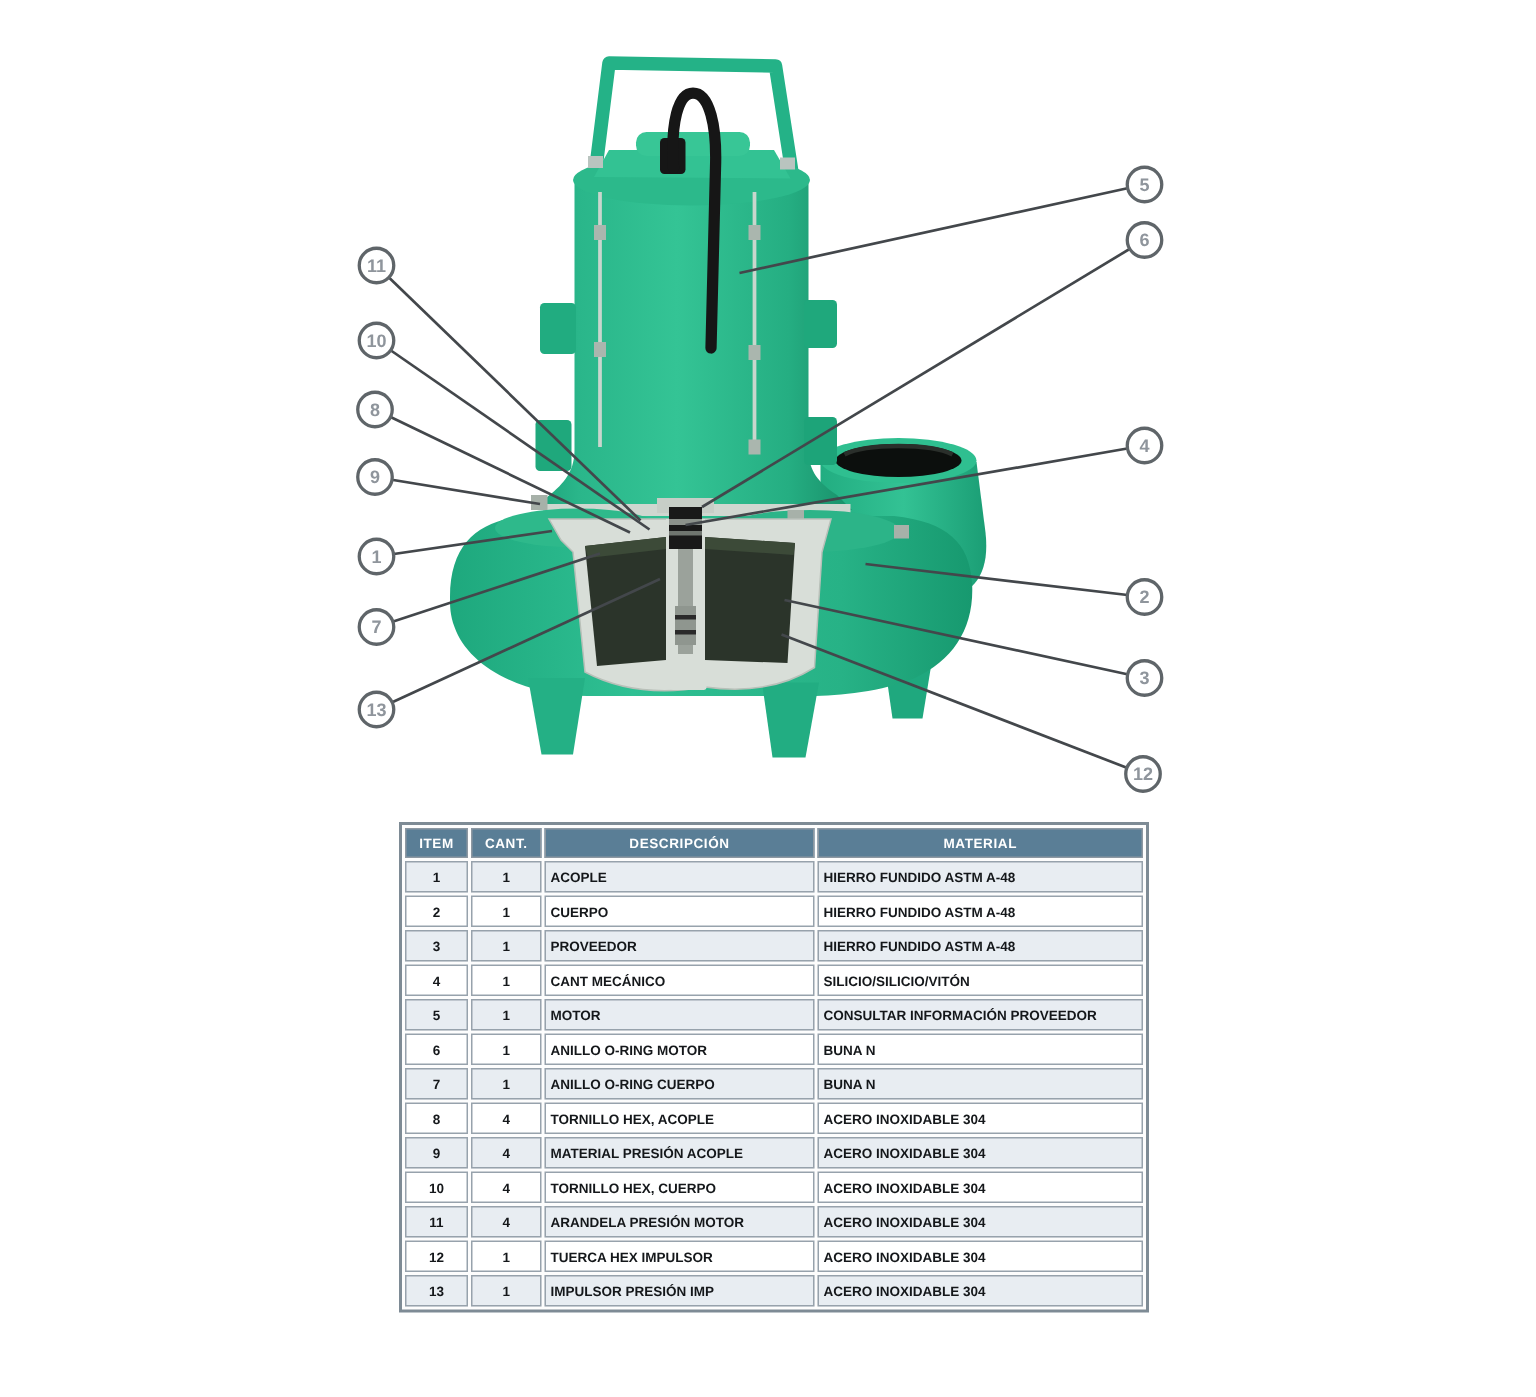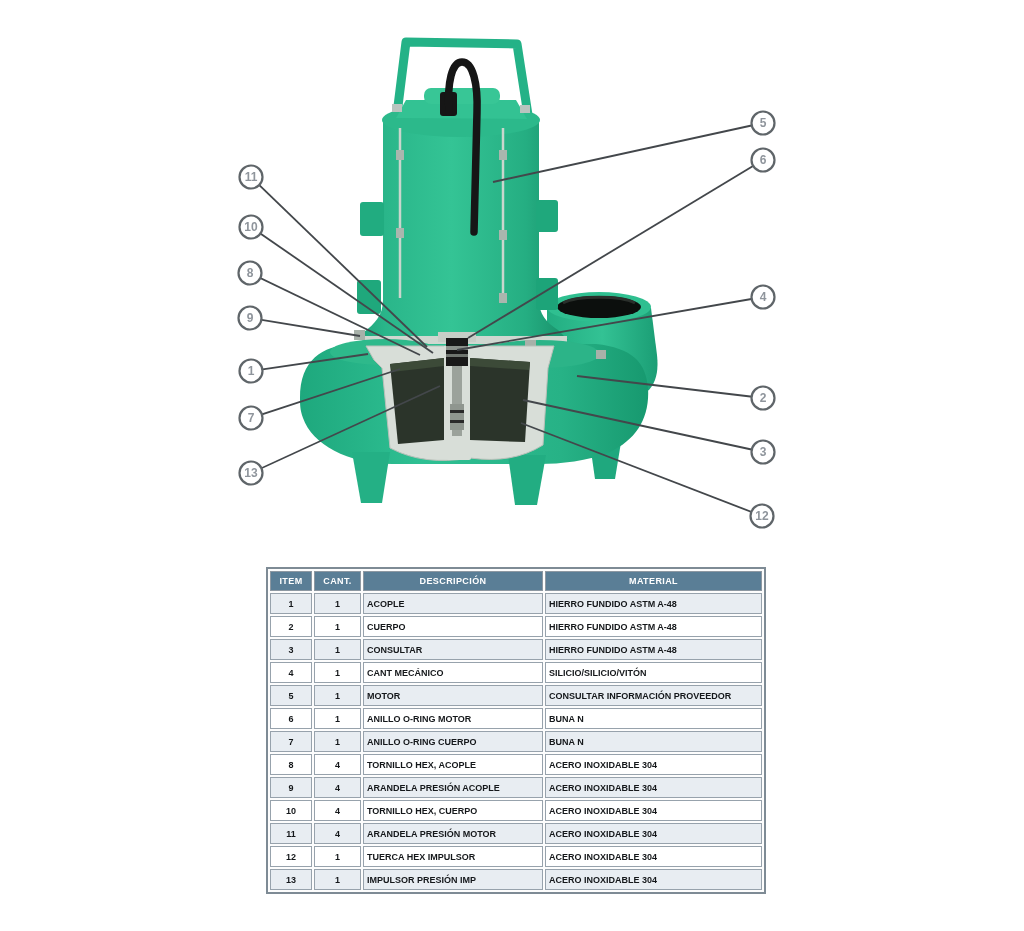--- a/index.html
+++ b/index.html
@@ -24,21 +24,21 @@
     position:relative;width:1024px;height:931px;background:#ffffff;overflow:hidden;
     font-family:"Liberation Sans",sans-serif;
   }
   .diagram-svg{position:absolute;left:0;top:0;}
   .leader{stroke:var(--leader-line);stroke-width:1.8;fill:none;}
   .balloon-circle{fill:#ffffff;stroke:var(--balloon-stroke);stroke-width:2.2;}
   .balloon-num{
     fill:var(--balloon-number);font-size:12px;font-weight:bold;
     text-anchor:middle;font-family:"Liberation Sans",sans-serif;
   }
-  .parts-table-wrap{position:absolute;left:266px;top:567px;width:494px;}
+  .parts-table-wrap{position:absolute;left:266px;top:548px;width:494px;}
   table.parts-table{
     border-collapse:separate;border-spacing:2px;
     border:2px solid #7e8b95;background:#fdfdfd;
     table-layout:fixed;width:494px;
   }
   table.parts-table th{
     background:var(--table-header-bg);color:var(--table-header-text);
     font-size:9px;font-weight:bold;letter-spacing:.4px;
     height:16px;padding:1px 2px;border:1px solid #8d98a2;text-align:center;
   }
@@ -265,21 +265,21 @@
           </tr>
           <tr>
             <td class="c-item">2</td>
             <td class="c-cant">1</td>
             <td class="c-desc">CUERPO</td>
             <td class="c-mat">HIERRO FUNDIDO ASTM A-48</td>
           </tr>
           <tr class="alt">
             <td class="c-item">3</td>
             <td class="c-cant">1</td>
-            <td class="c-desc">CONSULTAR</td>
+            <td class="c-desc">PROVEEDOR</td>
             <td class="c-mat">HIERRO FUNDIDO ASTM A-48</td>
           </tr>
           <tr>
             <td class="c-item">4</td>
             <td class="c-cant">1</td>
             <td class="c-desc">CANT MECÁNICO</td>
             <td class="c-mat">SILICIO/SILICIO/VITÓN</td>
           </tr>
           <tr class="alt">
             <td class="c-item">5</td>
@@ -301,21 +301,21 @@
           </tr>
           <tr>
             <td class="c-item">8</td>
             <td class="c-cant">4</td>
             <td class="c-desc">TORNILLO HEX, ACOPLE</td>
             <td class="c-mat">ACERO INOXIDABLE 304</td>
           </tr>
           <tr class="alt">
             <td class="c-item">9</td>
             <td class="c-cant">4</td>
-            <td class="c-desc">ARANDELA PRESIÓN ACOPLE</td>
+            <td class="c-desc">MATERIAL PRESIÓN ACOPLE</td>
             <td class="c-mat">ACERO INOXIDABLE 304</td>
           </tr>
           <tr>
             <td class="c-item">10</td>
             <td class="c-cant">4</td>
             <td class="c-desc">TORNILLO HEX, CUERPO</td>
             <td class="c-mat">ACERO INOXIDABLE 304</td>
           </tr>
           <tr class="alt">
             <td class="c-item">11</td>

